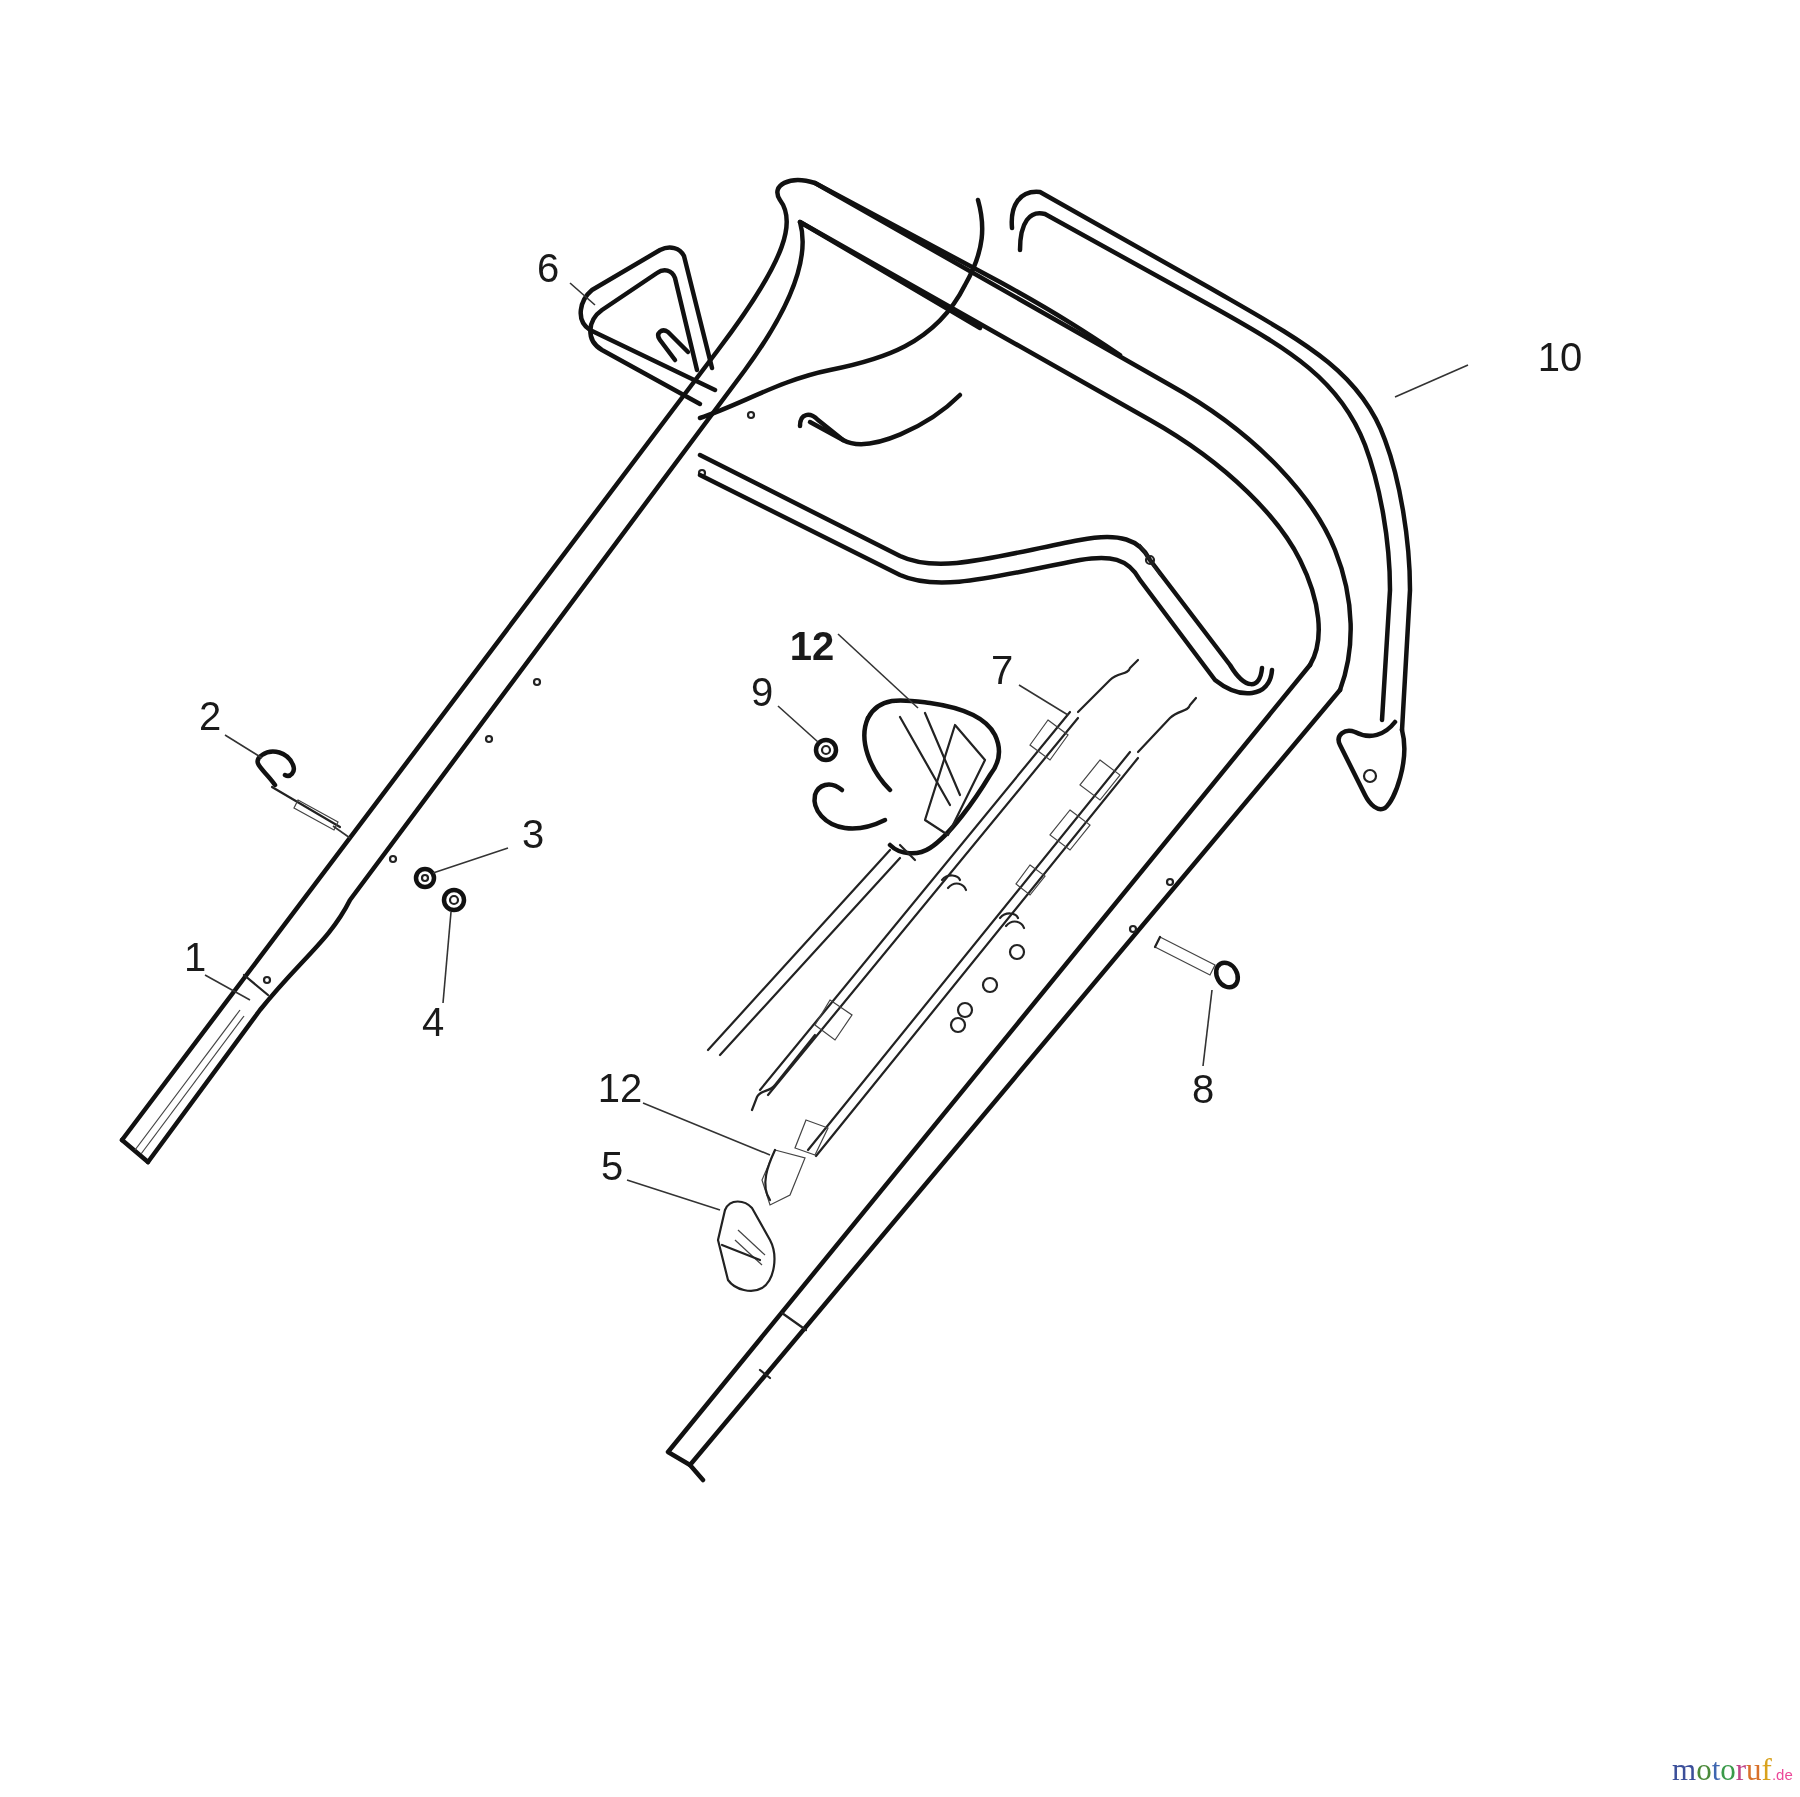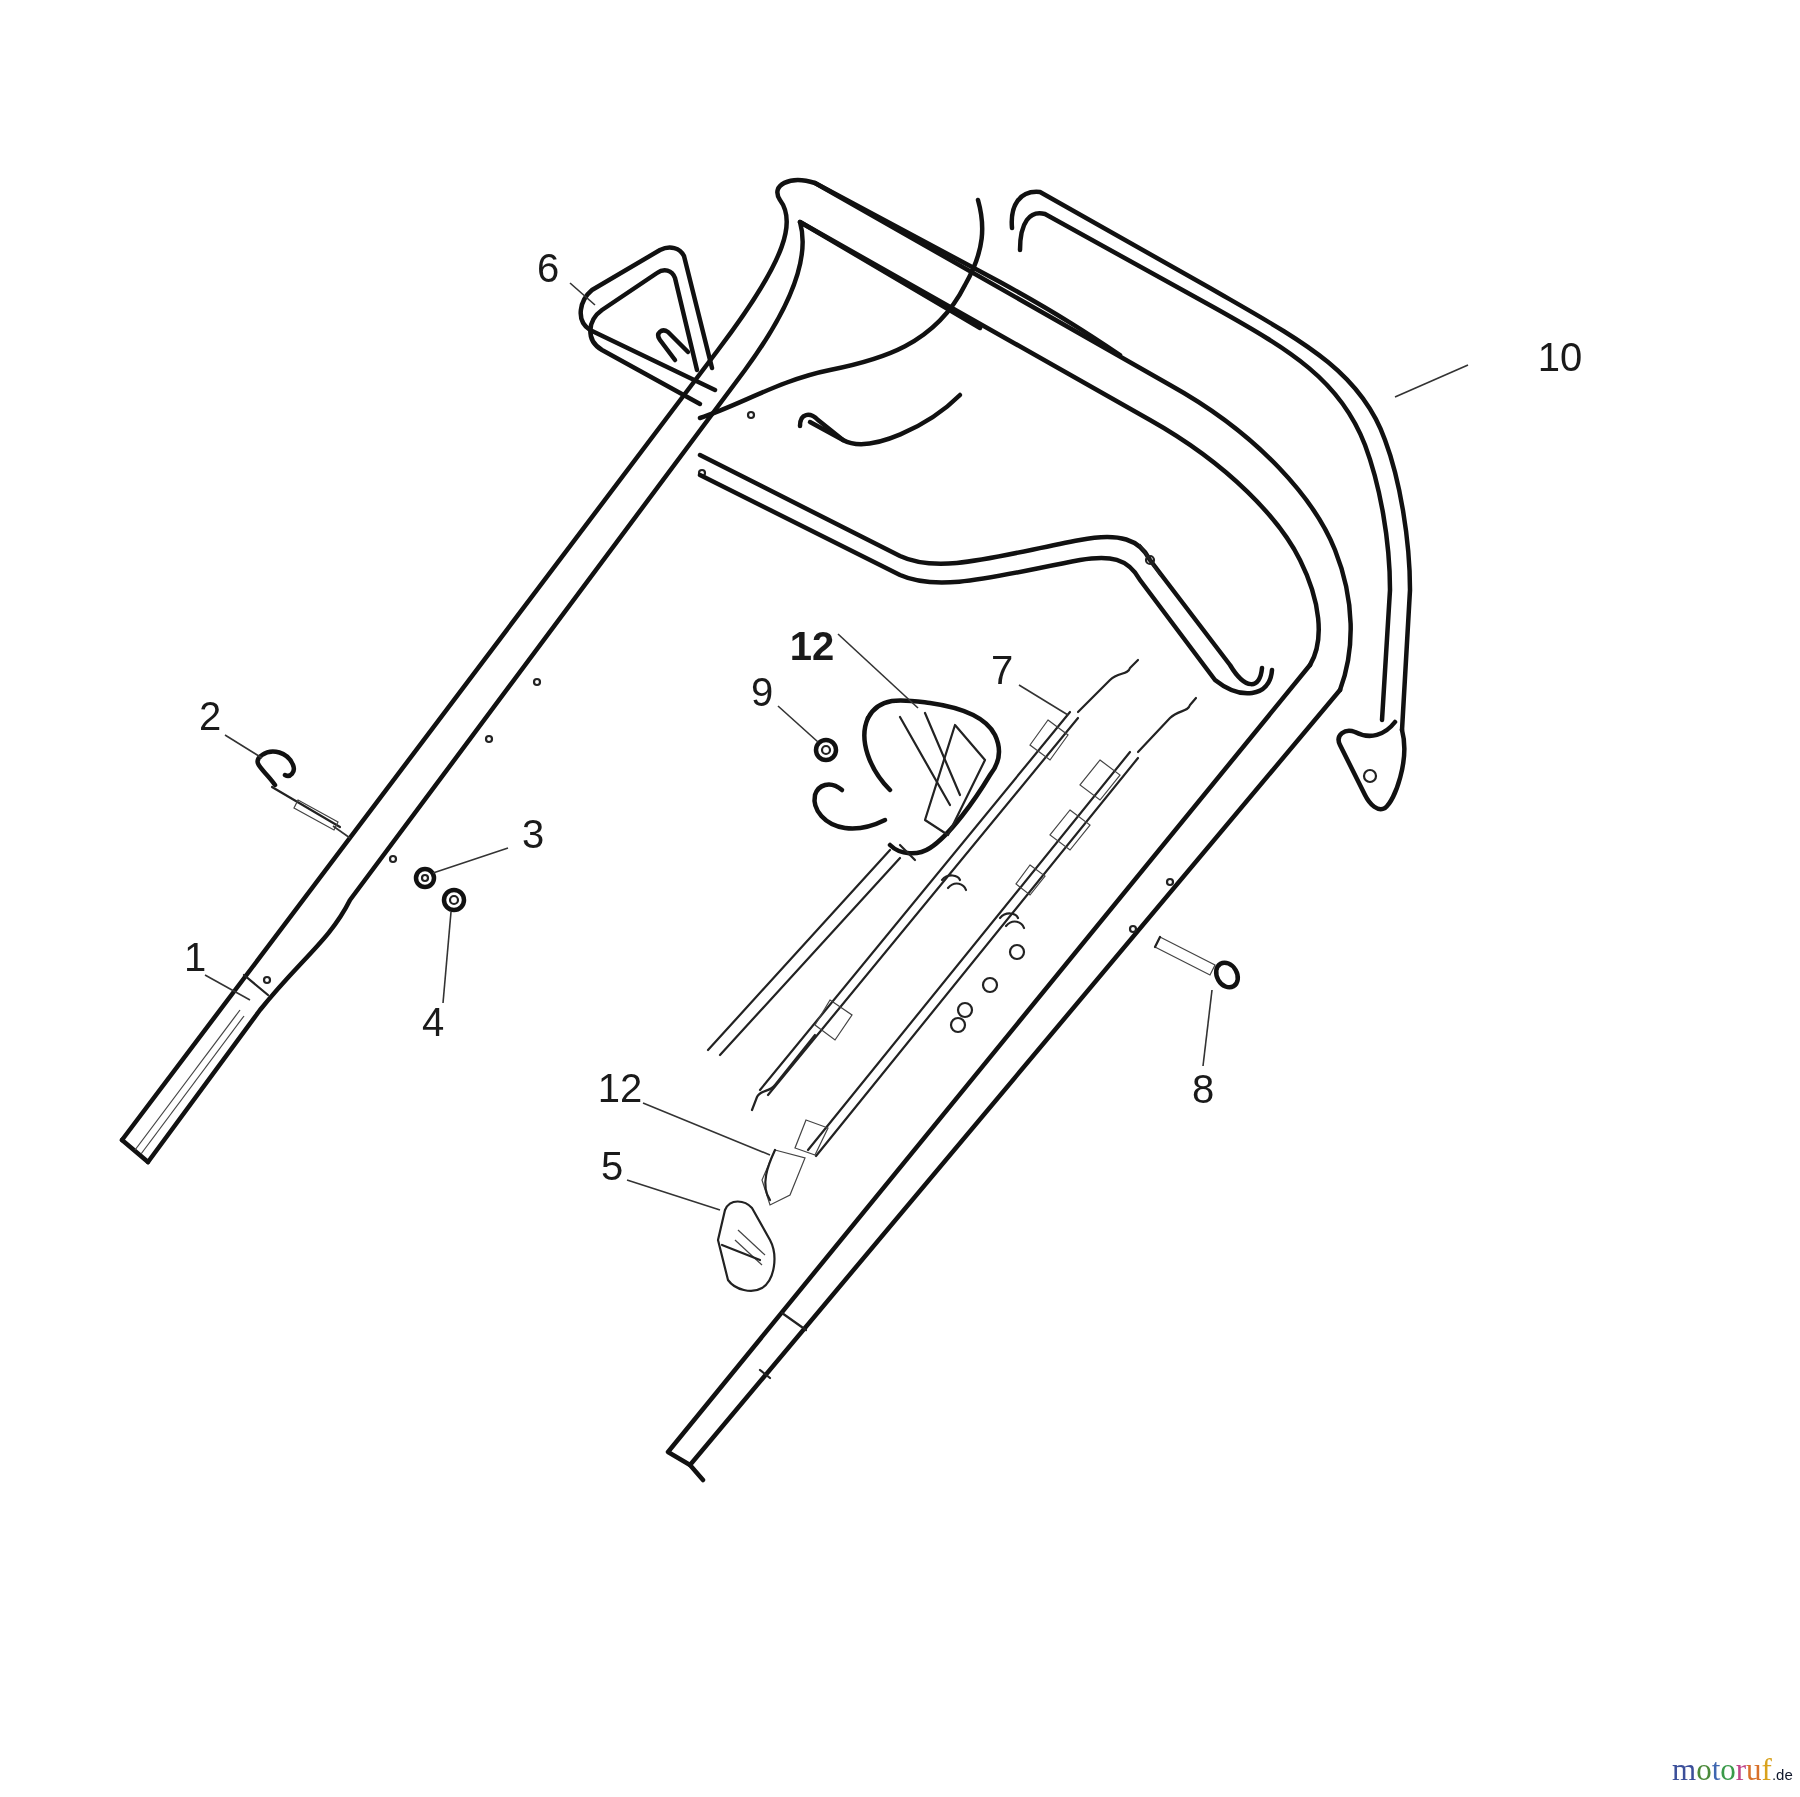--- a/index.html
+++ b/index.html
@@ -1,21 +1,21 @@
 <!DOCTYPE html>
 <html><head>
 <meta charset="utf-8">
 <style>
   html, body { margin: 0; padding: 0; background: #ffffff; }
   body { width: 1800px; height: 1797px; position: relative; overflow: hidden; font-family: "Liberation Sans", sans-serif; }
   #diagram { position: absolute; left: 0; top: 0; width: 1800px; height: 1797px; }
   .part-label { position: absolute; font-family: "Liberation Sans", sans-serif; font-size: 40px; color: #1a1a1a; line-height: 1; transform: translate(-50%, -50%); cursor: pointer; }
   .watermark { position: absolute; left: 1672px; top: 1752px; font-family: "Liberation Serif", serif; font-size: 31px; letter-spacing: 0px; white-space: nowrap; }
   .watermark span { display: inline-block; }
-  .watermark .tld { font-family: "Liberation Sans", sans-serif; font-size: 15px; color: #0f172a; }
+  .watermark .tld { font-family: "Liberation Sans", sans-serif; font-size: 15px; color: #ec4899; }
   .tube { fill: none; stroke: #111; stroke-width: 4.5; stroke-linecap: round; stroke-linejoin: round; }
   .thin { fill: none; stroke: #222; stroke-width: 2.2; stroke-linecap: round; stroke-linejoin: round; }
   .leader { fill: none; stroke: #333; stroke-width: 1.6; }
   .hatch { fill: none; stroke: #444; stroke-width: 1.2; }
   .part { cursor: pointer; }
 </style>
 </head>
 <body>
 
 <svg id="diagram" viewBox="0 0 1800 1797" xmlns="http://www.w3.org/2000/svg">

